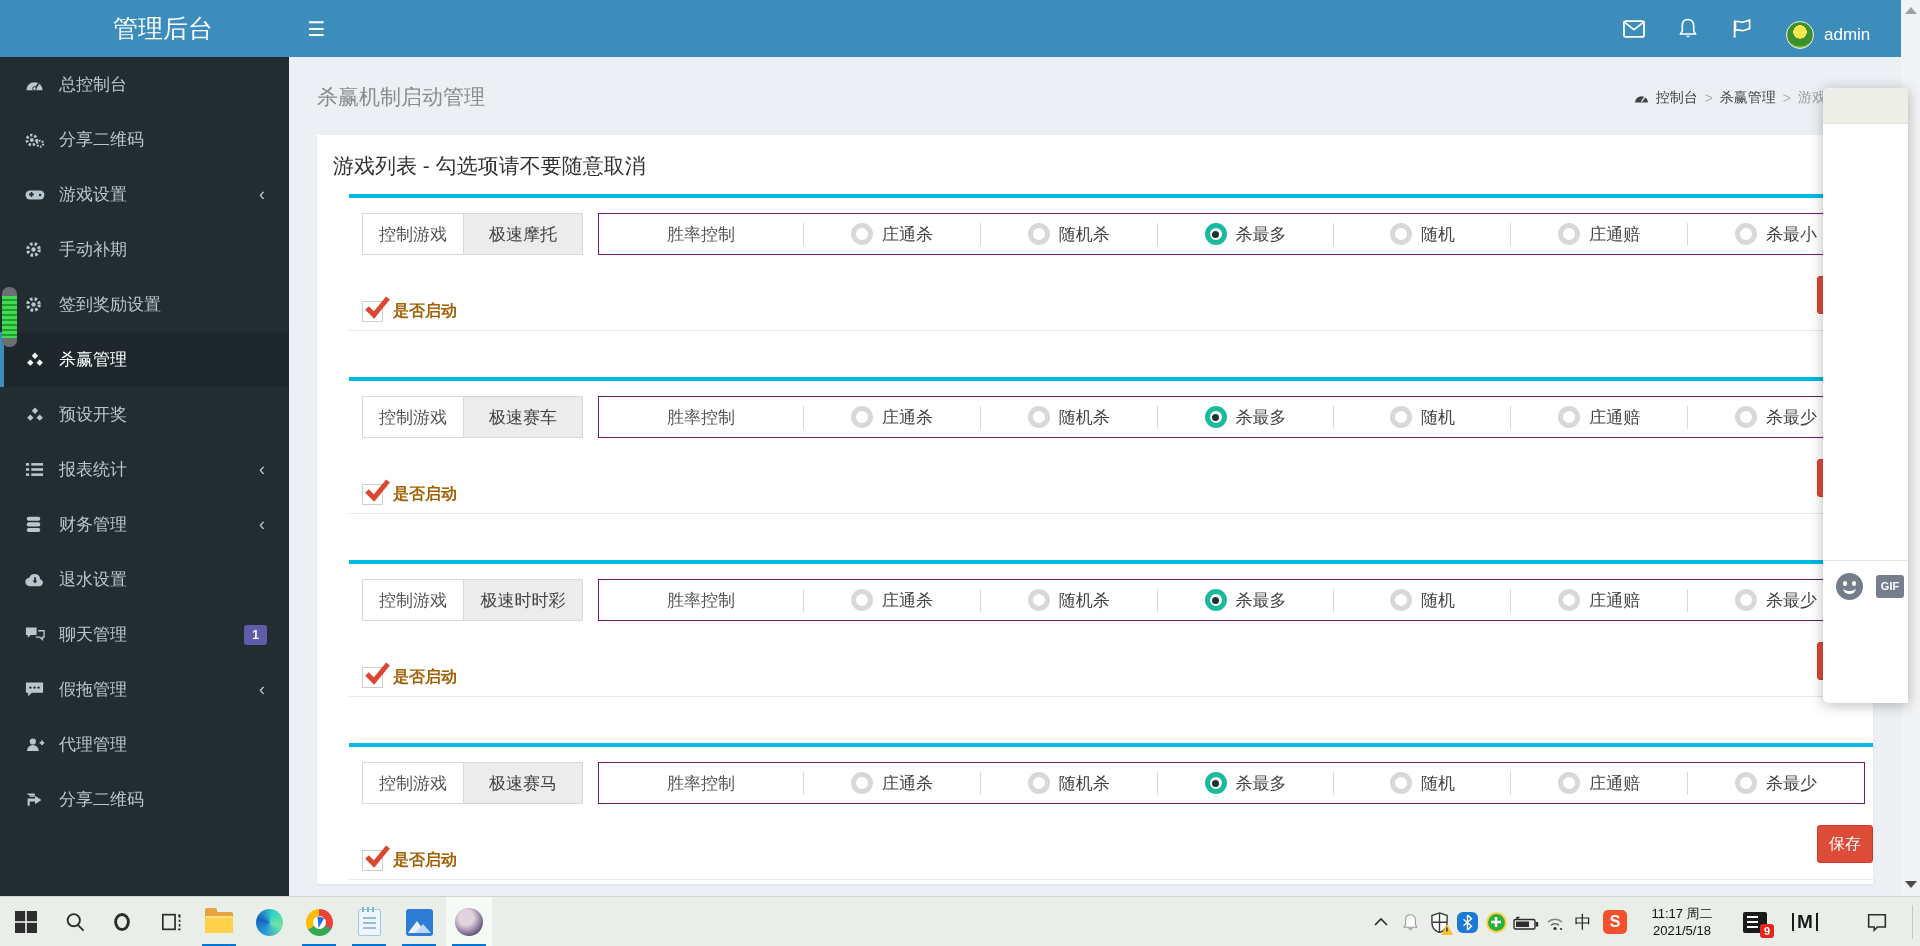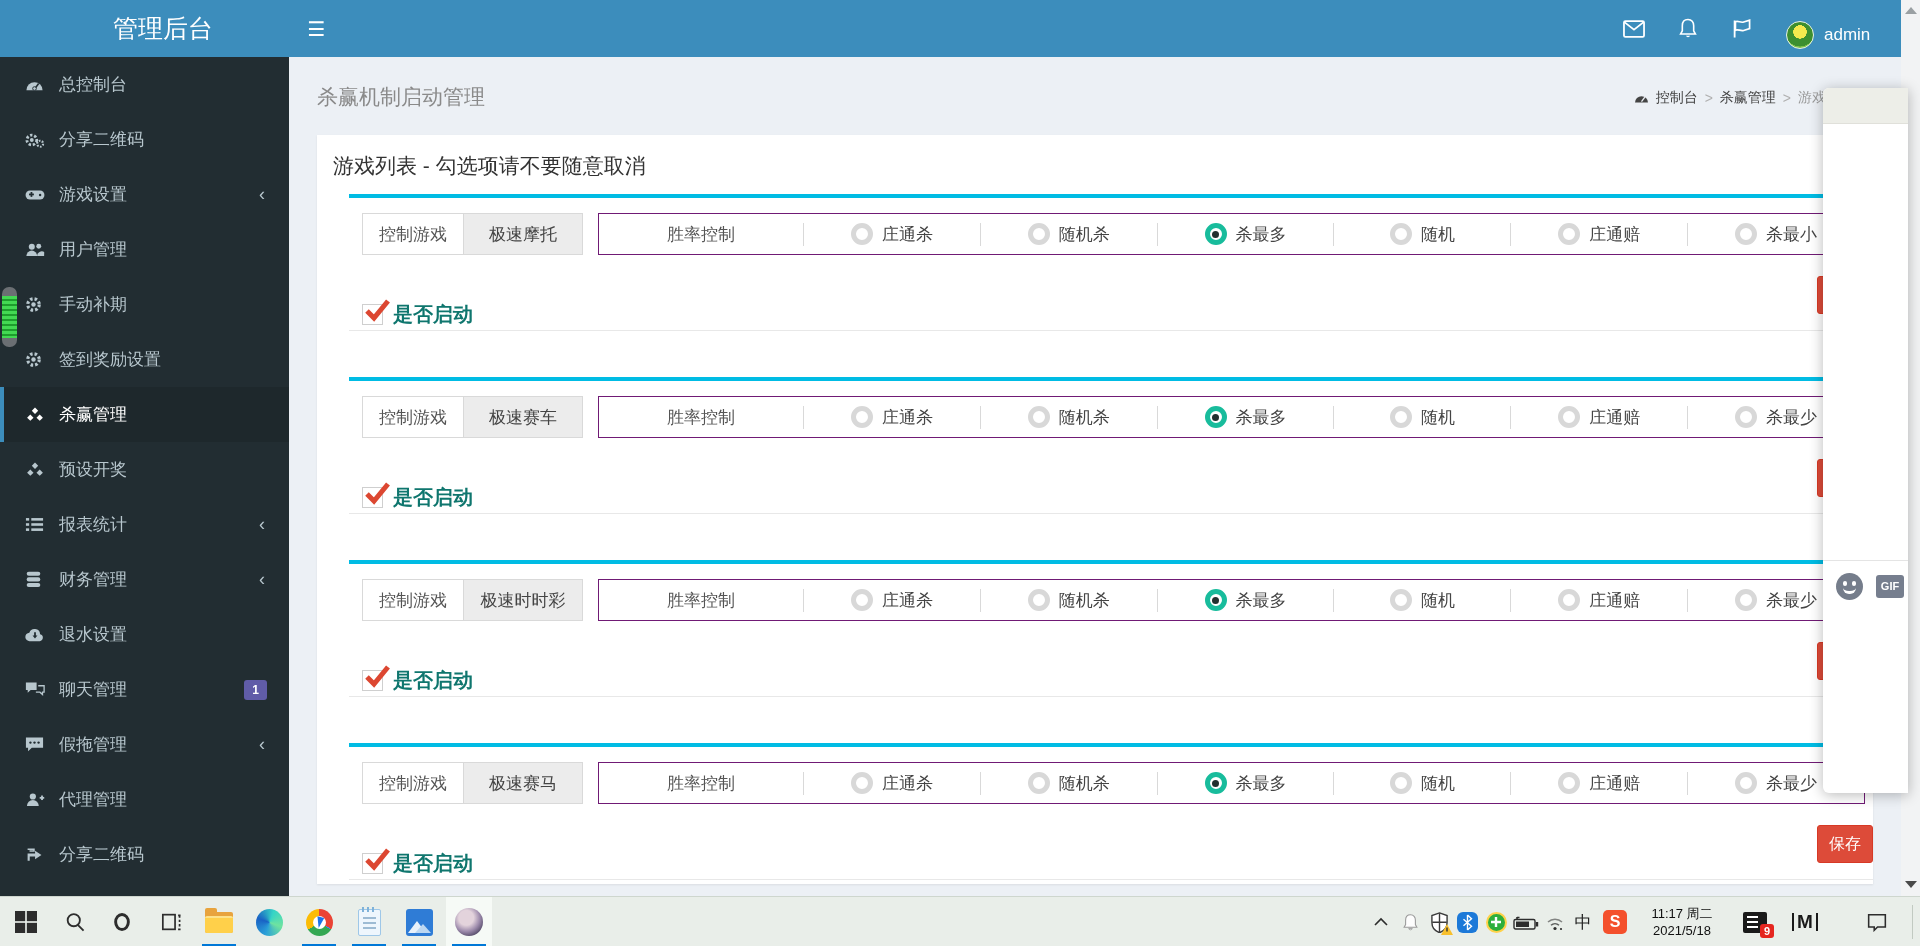--- a/index.html
+++ b/index.html
@@ -48,26 +48,26 @@
   .g-rate { width:204px; display:flex; align-items:center; justify-content:center; font-size:17px; color:#555; }
   .g-opt { flex:1; border-left:1px solid #d9d9d9; display:flex; align-items:center; justify-content:center; gap:9px;
     font-size:17px; color:#444; cursor:pointer; }
   .radio { width:22px; height:22px; border-radius:50%; background:#fff; border:5px solid #d8d8d8; flex:none; position:relative; }
   .g-opt.checked .radio { border-color:#18bc9c; }
   .g-opt.checked .radio::after { content:""; position:absolute; left:50%; top:50%; width:7px; height:7px;
     margin:-3.5px 0 0 -3.5px; border-radius:50%; background:#22302f; }
   .enable-row { position:absolute; left:13px; top:103px; display:flex; align-items:center; }
   .checkbox { position:relative; width:21px; height:21px; background:#fff; border:1px solid #cfcfcf; cursor:pointer; }
   .checkbox svg { position:absolute; left:-1px; top:-9px; overflow:visible; }
-  .enable-label { margin-left:10px; font-size:20px; font-weight:bold; color:#0f766e; }
+  .enable-label { margin-left:10px; font-size:16px; font-weight:bold; color:#a16207; }
   .save-btn { position:absolute; right:0; top:78px; width:56px; height:38px; background:#dd4b39; border:1px solid #d73925;
     color:#fff; font-size:16px; border-radius:3px; display:flex; align-items:center; justify-content:center; cursor:pointer; }
 
   
-  .chat-panel { position:absolute; left:1823px; top:88px; width:85px; height:705px; background:#fff;
+  .chat-panel { position:absolute; left:1823px; top:88px; width:85px; height:615px; background:#fff;
     border-radius:6px 0 0 6px; box-shadow:0 2px 14px rgba(0,0,0,.28); z-index:20; overflow:hidden; }
   .chat-head { height:36px; background:#edeee8; border-bottom:1px solid #e0e0da; }
   .chat-divider { position:absolute; left:0; top:472px; width:100%; height:1px; background:#e4e4e4; }
   .chat-tools { position:absolute; left:0; top:482px; width:100%; height:32px; display:flex; align-items:center; gap:13px; padding-left:13px; }
   .smiley { width:27px; height:27px; border-radius:50%; background:#757d8b; position:relative; flex:none; cursor:pointer; }
   .smiley i { position:absolute; width:4px; height:5px; background:#fff; border-radius:2px; top:8px; }
   .smiley i.l{left:7px} .smiley i.r{right:7px}
   .smiley b { position:absolute; left:7px; bottom:6px; width:13px; height:6px; border-bottom:3px solid #fff; border-radius:0 0 10px 10px; }
   .gif-btn { width:28px; height:23px; background:#767e8e; color:#fff; border-radius:3px; font-size:11px; font-weight:bold;
     display:flex; align-items:center; justify-content:center; flex:none; cursor:pointer; }
@@ -191,31 +191,20 @@
         <rect x="0.5" y="2" width="17" height="8" rx="4"></rect>
         <rect x="3.6" y="4.7" width="4.4" height="1.6" fill="#222d32"></rect>
         <rect x="5" y="3.3" width="1.6" height="4.4" fill="#222d32"></rect>
         <circle cx="13.6" cy="6" r="1.1" fill="#222d32"></circle>
       </svg>
     </span>
     <span>游戏设置</span>
     <span class="chev">‹</span>
   </div>
 
-  <div class="side-item">
-    <span class="s-ico">
-      <svg width="20" height="15" viewBox="0 0 18 14" fill="#b8c7ce">
-        <circle cx="6" cy="4.5" r="2.8"></circle>
-          <circle cx="12.5" cy="4" r="2.3"></circle>
-        <path d="M1 13a5 5 0 0 1 10 0z"></path>
-          <path d="M11 13a4.4 4.4 0 0 1 6.6-3.7L17.5 13z"></path>
-      </svg>
-    </span>
-    <span>用户管理</span>
-  </div>
 
   <div class="side-item">
     <span class="s-ico">
       <svg width="17" height="17" viewBox="0 0 16 16" fill="#b8c7ce">
         <circle cx="8" cy="8" r="5.4" fill="none" stroke="#b8c7ce" stroke-width="3" stroke-dasharray="2.4 1.9"></circle>
         <circle cx="8" cy="8" r="2.1"></circle>
       </svg>
     </span>
     <span>手动补期</span>
   </div>

